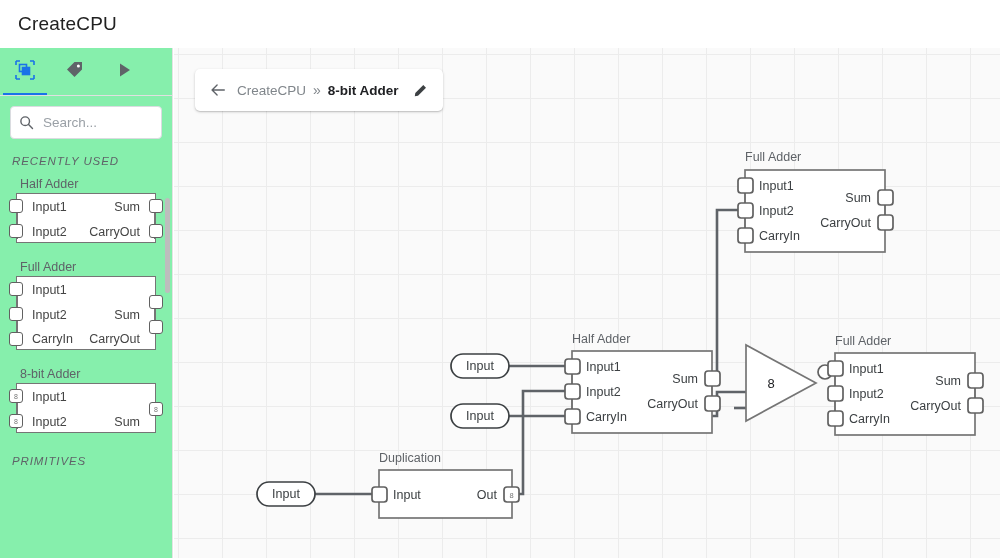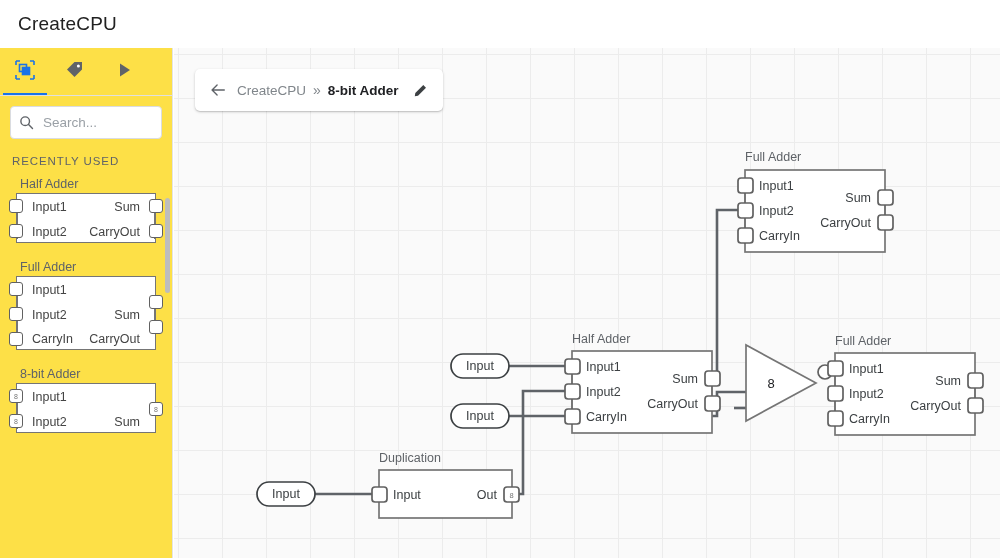--- a/index.html
+++ b/index.html
@@ -25,21 +25,21 @@
     margin-left: 18px;
     font-size: 19px;
     color: #212121;
     letter-spacing: .2px;
   }
 
   
   .sidebar {
     position: absolute; left: 0; top: 48px;
     width: 173px; height: 510px;
-    background: #fde047;
+    background: #86efac;
     border-right: 1px solid #e3e3e3;
     overflow: hidden;
   }
   .sidebar-tabs {
     position: relative;
     height: 48px;
     display: flex;
     align-items: center;
     border-bottom: 1px solid #e0e0e0;
   }
@@ -72,20 +72,21 @@
     width: 100%;
     background: transparent;
   }
   .search-input::placeholder { color: #9aa0a6; }
 
   .section-head {
     font-size: 11.5px;
     color: #5f6368;
     letter-spacing: .9px;
     padding: 16px 0 4px 12px;
+    font-style: italic;
   }
 
   .palette { position: relative; }
   .pal-item { position: relative; margin: 6px 0 0 0; }
   .pal-title {
     font-size: 12.5px; color: #5f6368;
     padding-left: 20px; margin-bottom: 2px;
   }
   .pal-body {
     position: relative;
@@ -289,20 +290,21 @@
               <span>8</span>
             </div>
           <div class="pin right" style="top:18px;">
               <span>8</span>
             </div>
         </div>
       </div>
 
     </div>
 
+    <div class="section-head" style="padding-top:22px;">PRIMITIVES</div>
 
     <div class="sb-scroll"></div>
   </div>
 
   <div class="canvas">
 
     <div class="crumb">
       <span class="back">
         <svg width="18" height="18" viewBox="0 0 20 20">
           <path d="M17 10 H4 M9 4.5 L3.4 10 L9 15.5" fill="none" stroke="#5f6368" stroke-width="1.5" stroke-linecap="round" stroke-linejoin="round"></path>

